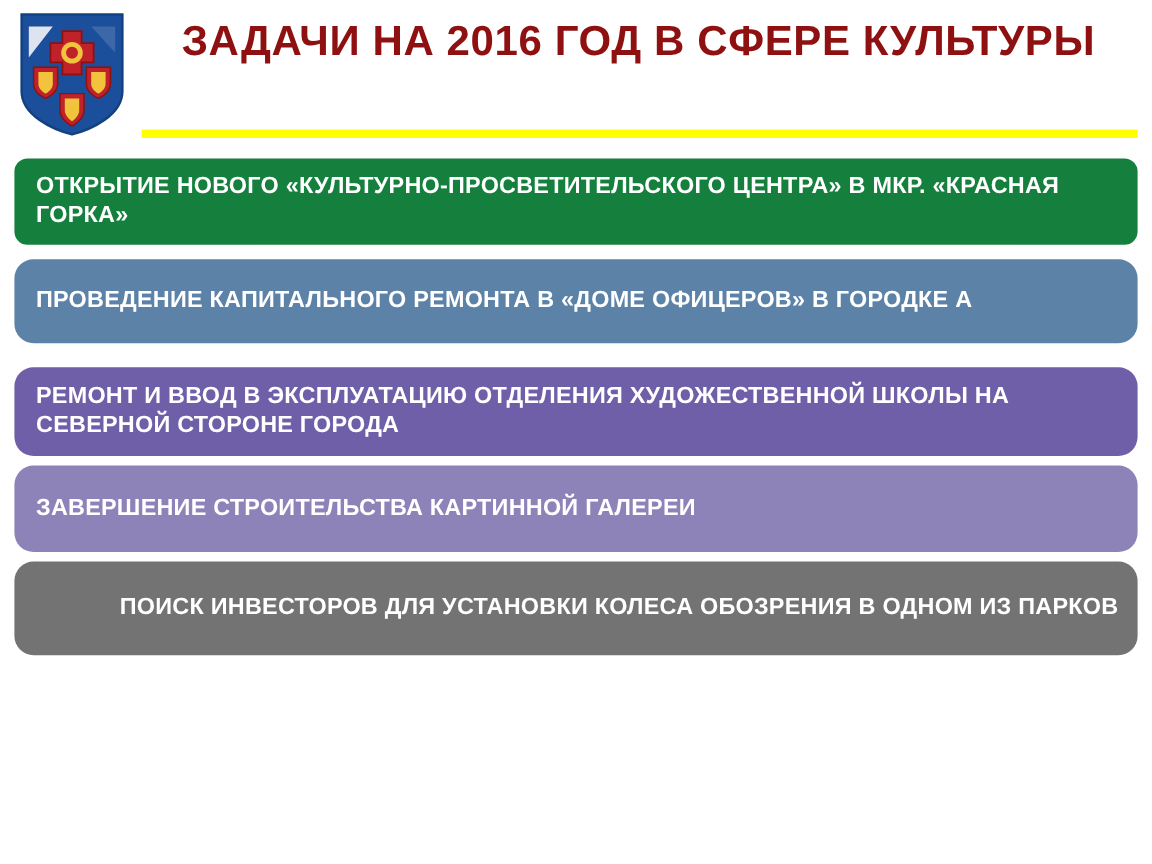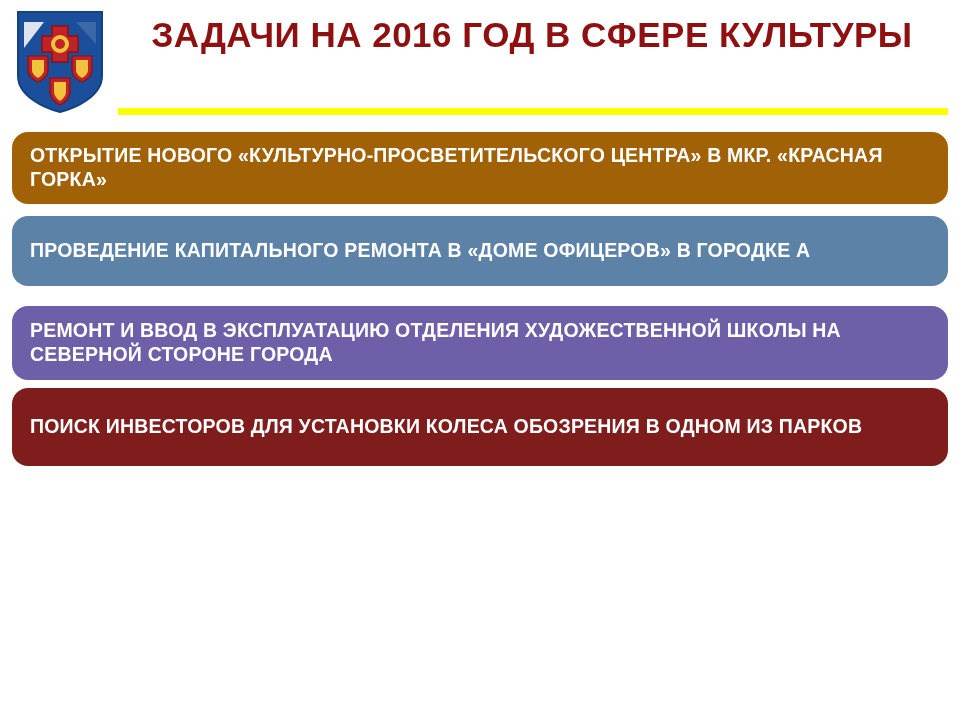--- a/index.html
+++ b/index.html
@@ -110,27 +110,30 @@
         <path d="M8 12 L28 12 L8 38 Z" fill="#FFFFFF" opacity="0.85"></path>
         <path d="M60 12 L80 12 L80 34 Z" fill="#FFFFFF" opacity="0.15"></path>
       </svg>
     </div>
 
     <div class="title">ЗАДАЧИ НА 2016 ГОД В СФЕРЕ КУЛЬТУРЫ</div>
     <div class="title-underline"></div>
   </div>
 
   <div class="tasks">
-    <div class="task" style="background:#a16207; min-height:66px;">
+    <div class="task" style="background:#15803d; min-height:66px;border-radius:11px;">
       <span class="task-text">ОТКРЫТИЕ НОВОГО «КУЛЬТУРНО-ПРОСВЕТИТЕЛЬСКОГО ЦЕНТРА» В МКР. «КРАСНАЯ ГОРКА»</span>
     </div>
     <div class="task" style="background:#5C82A8; min-height:70px;margin-top:12px;">
       <span class="task-text">ПРОВЕДЕНИЕ КАПИТАЛЬНОГО РЕМОНТА В «ДОМЕ ОФИЦЕРОВ» В ГОРОДКЕ А</span>
     </div>
     <div class="task" style="background:#6E5FA8; min-height:74px;margin-top:20px;">
       <span class="task-text">РЕМОНТ И ВВОД В ЭКСПЛУАТАЦИЮ ОТДЕЛЕНИЯ ХУДОЖЕСТВЕННОЙ ШКОЛЫ НА СЕВЕРНОЙ СТОРОНЕ ГОРОДА</span>
     </div>
-    <div class="task" style="background:#7f1d1d; min-height:78px;">
+    <div class="task" style="background:#8E83B8; min-height:72px;">
+      <span class="task-text">ЗАВЕРШЕНИЕ СТРОИТЕЛЬСТВА КАРТИННОЙ ГАЛЕРЕИ</span>
+    </div>
+    <div class="task" style="background:#737373; min-height:78px;justify-content:flex-end;">
       <span class="task-text">ПОИСК ИНВЕСТОРОВ ДЛЯ УСТАНОВКИ КОЛЕСА ОБОЗРЕНИЯ В ОДНОМ ИЗ ПАРКОВ</span>
     </div>
   </div>
 
 </div>
 
 </body></html>

